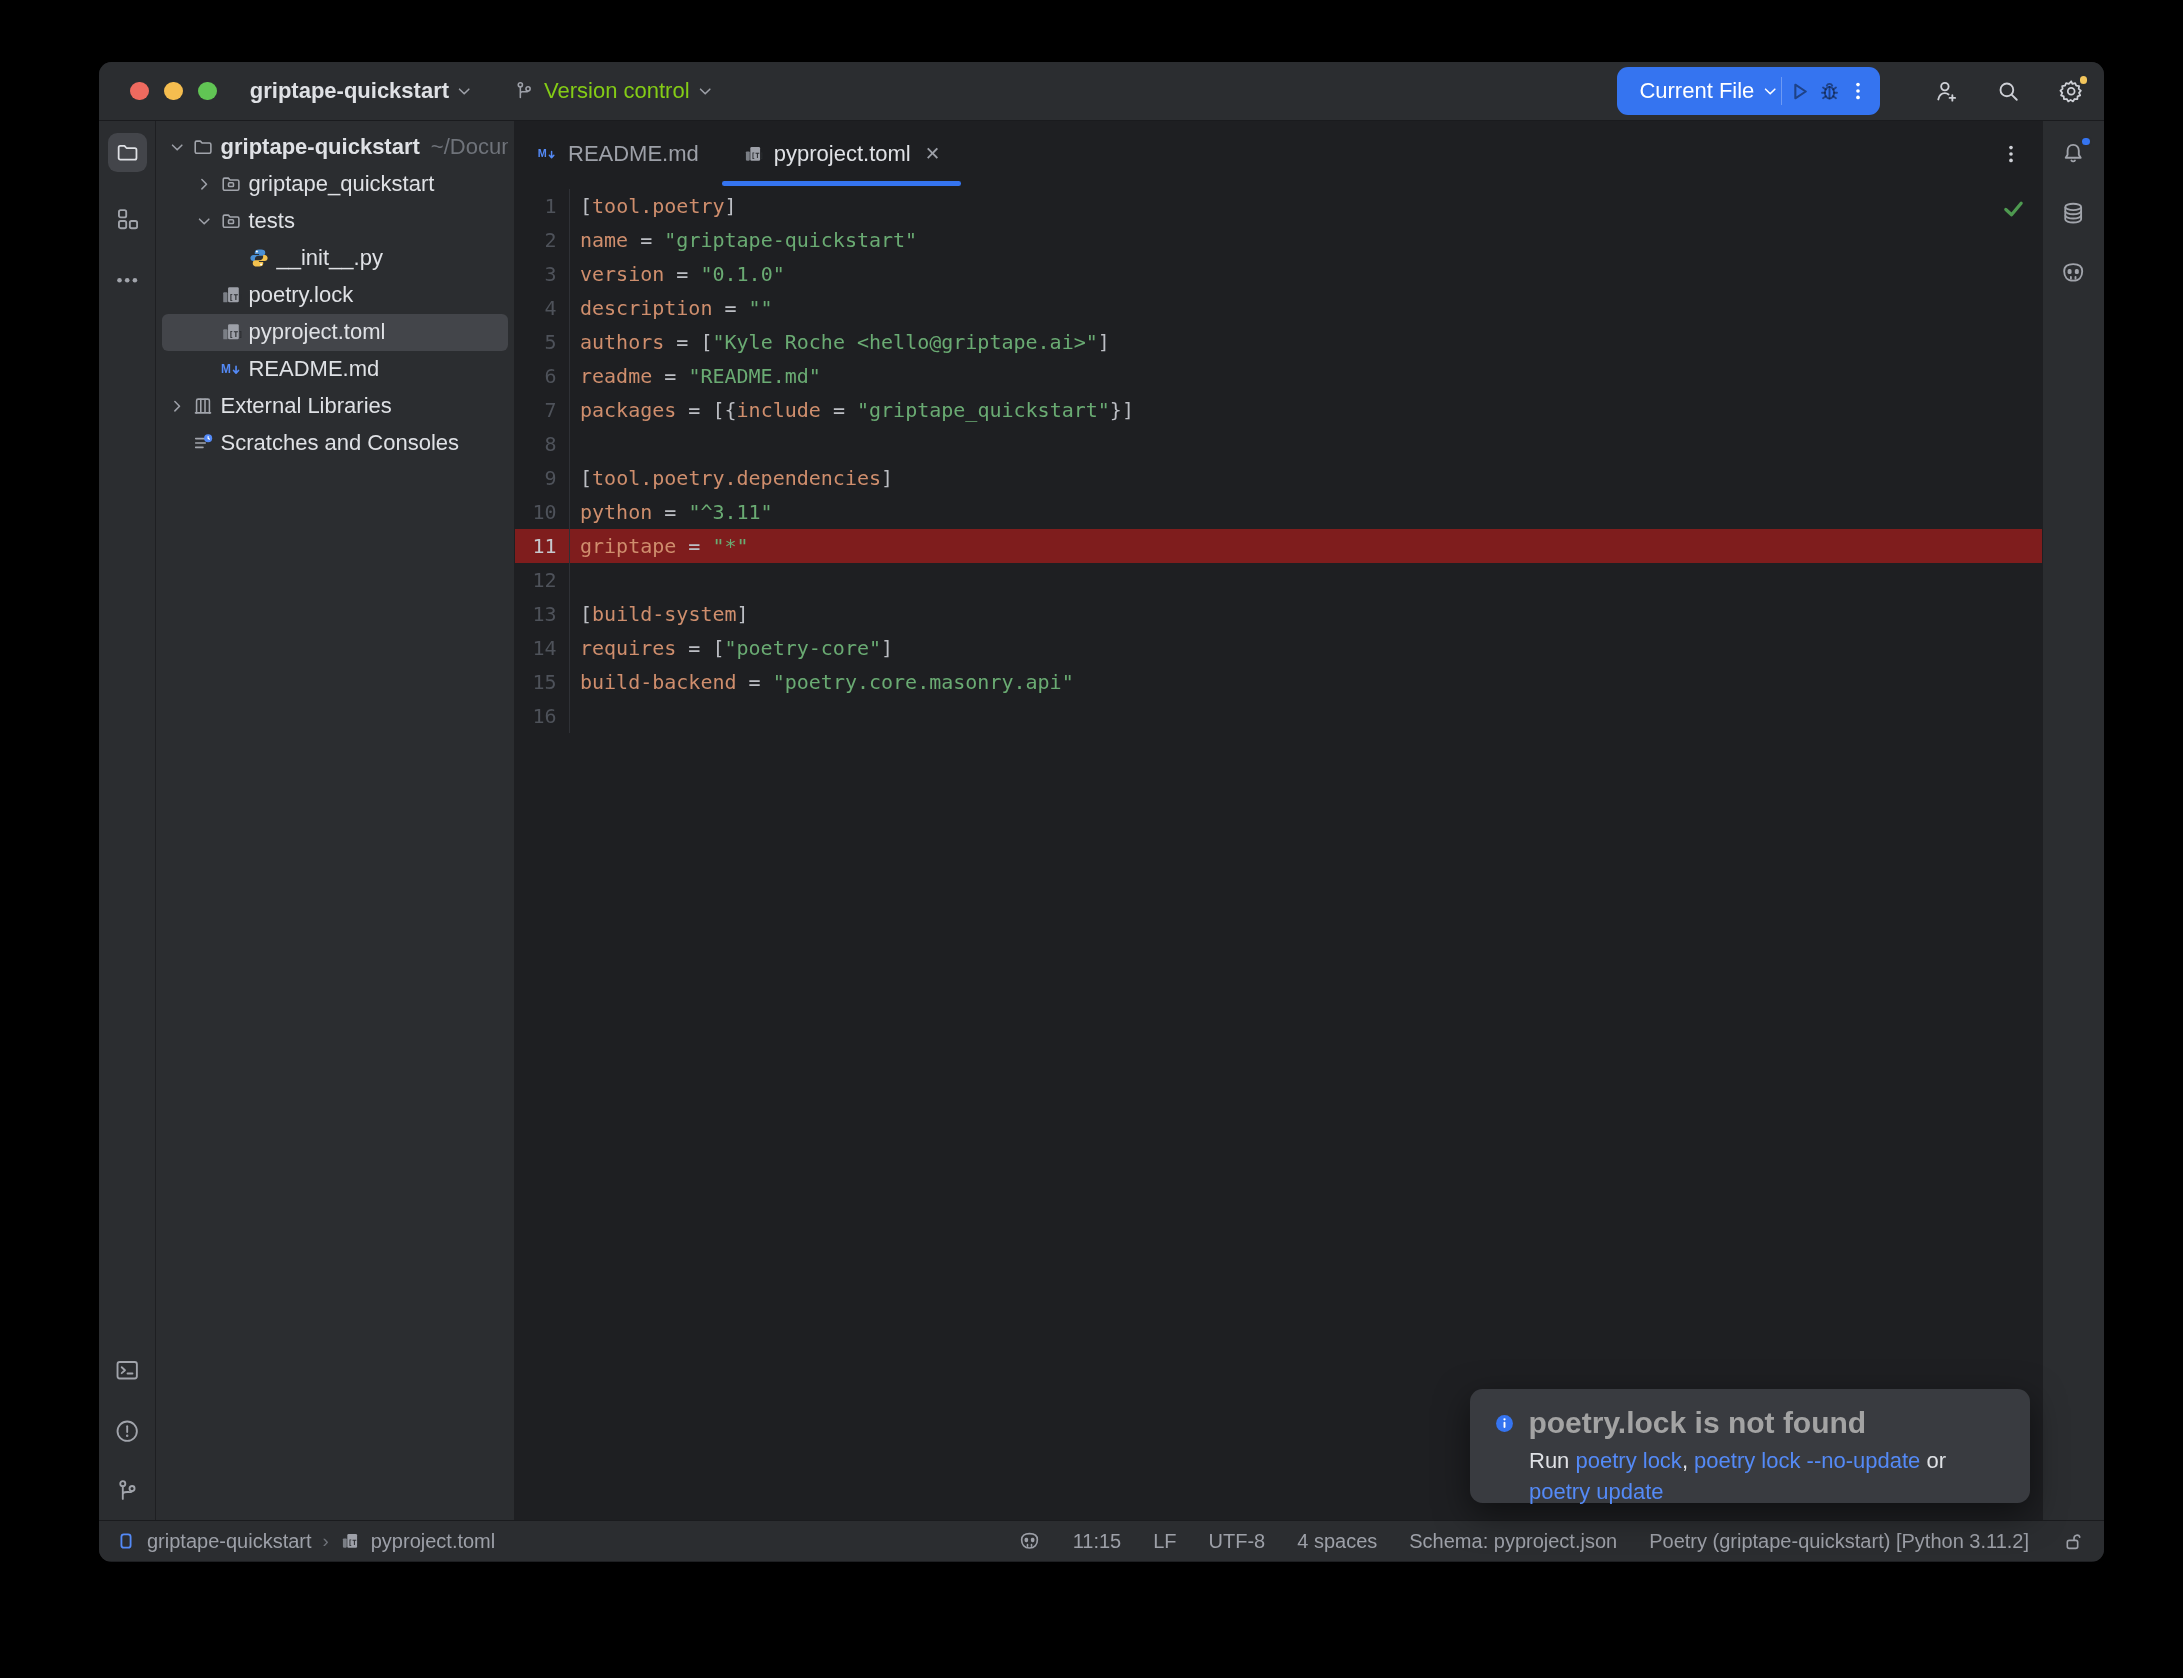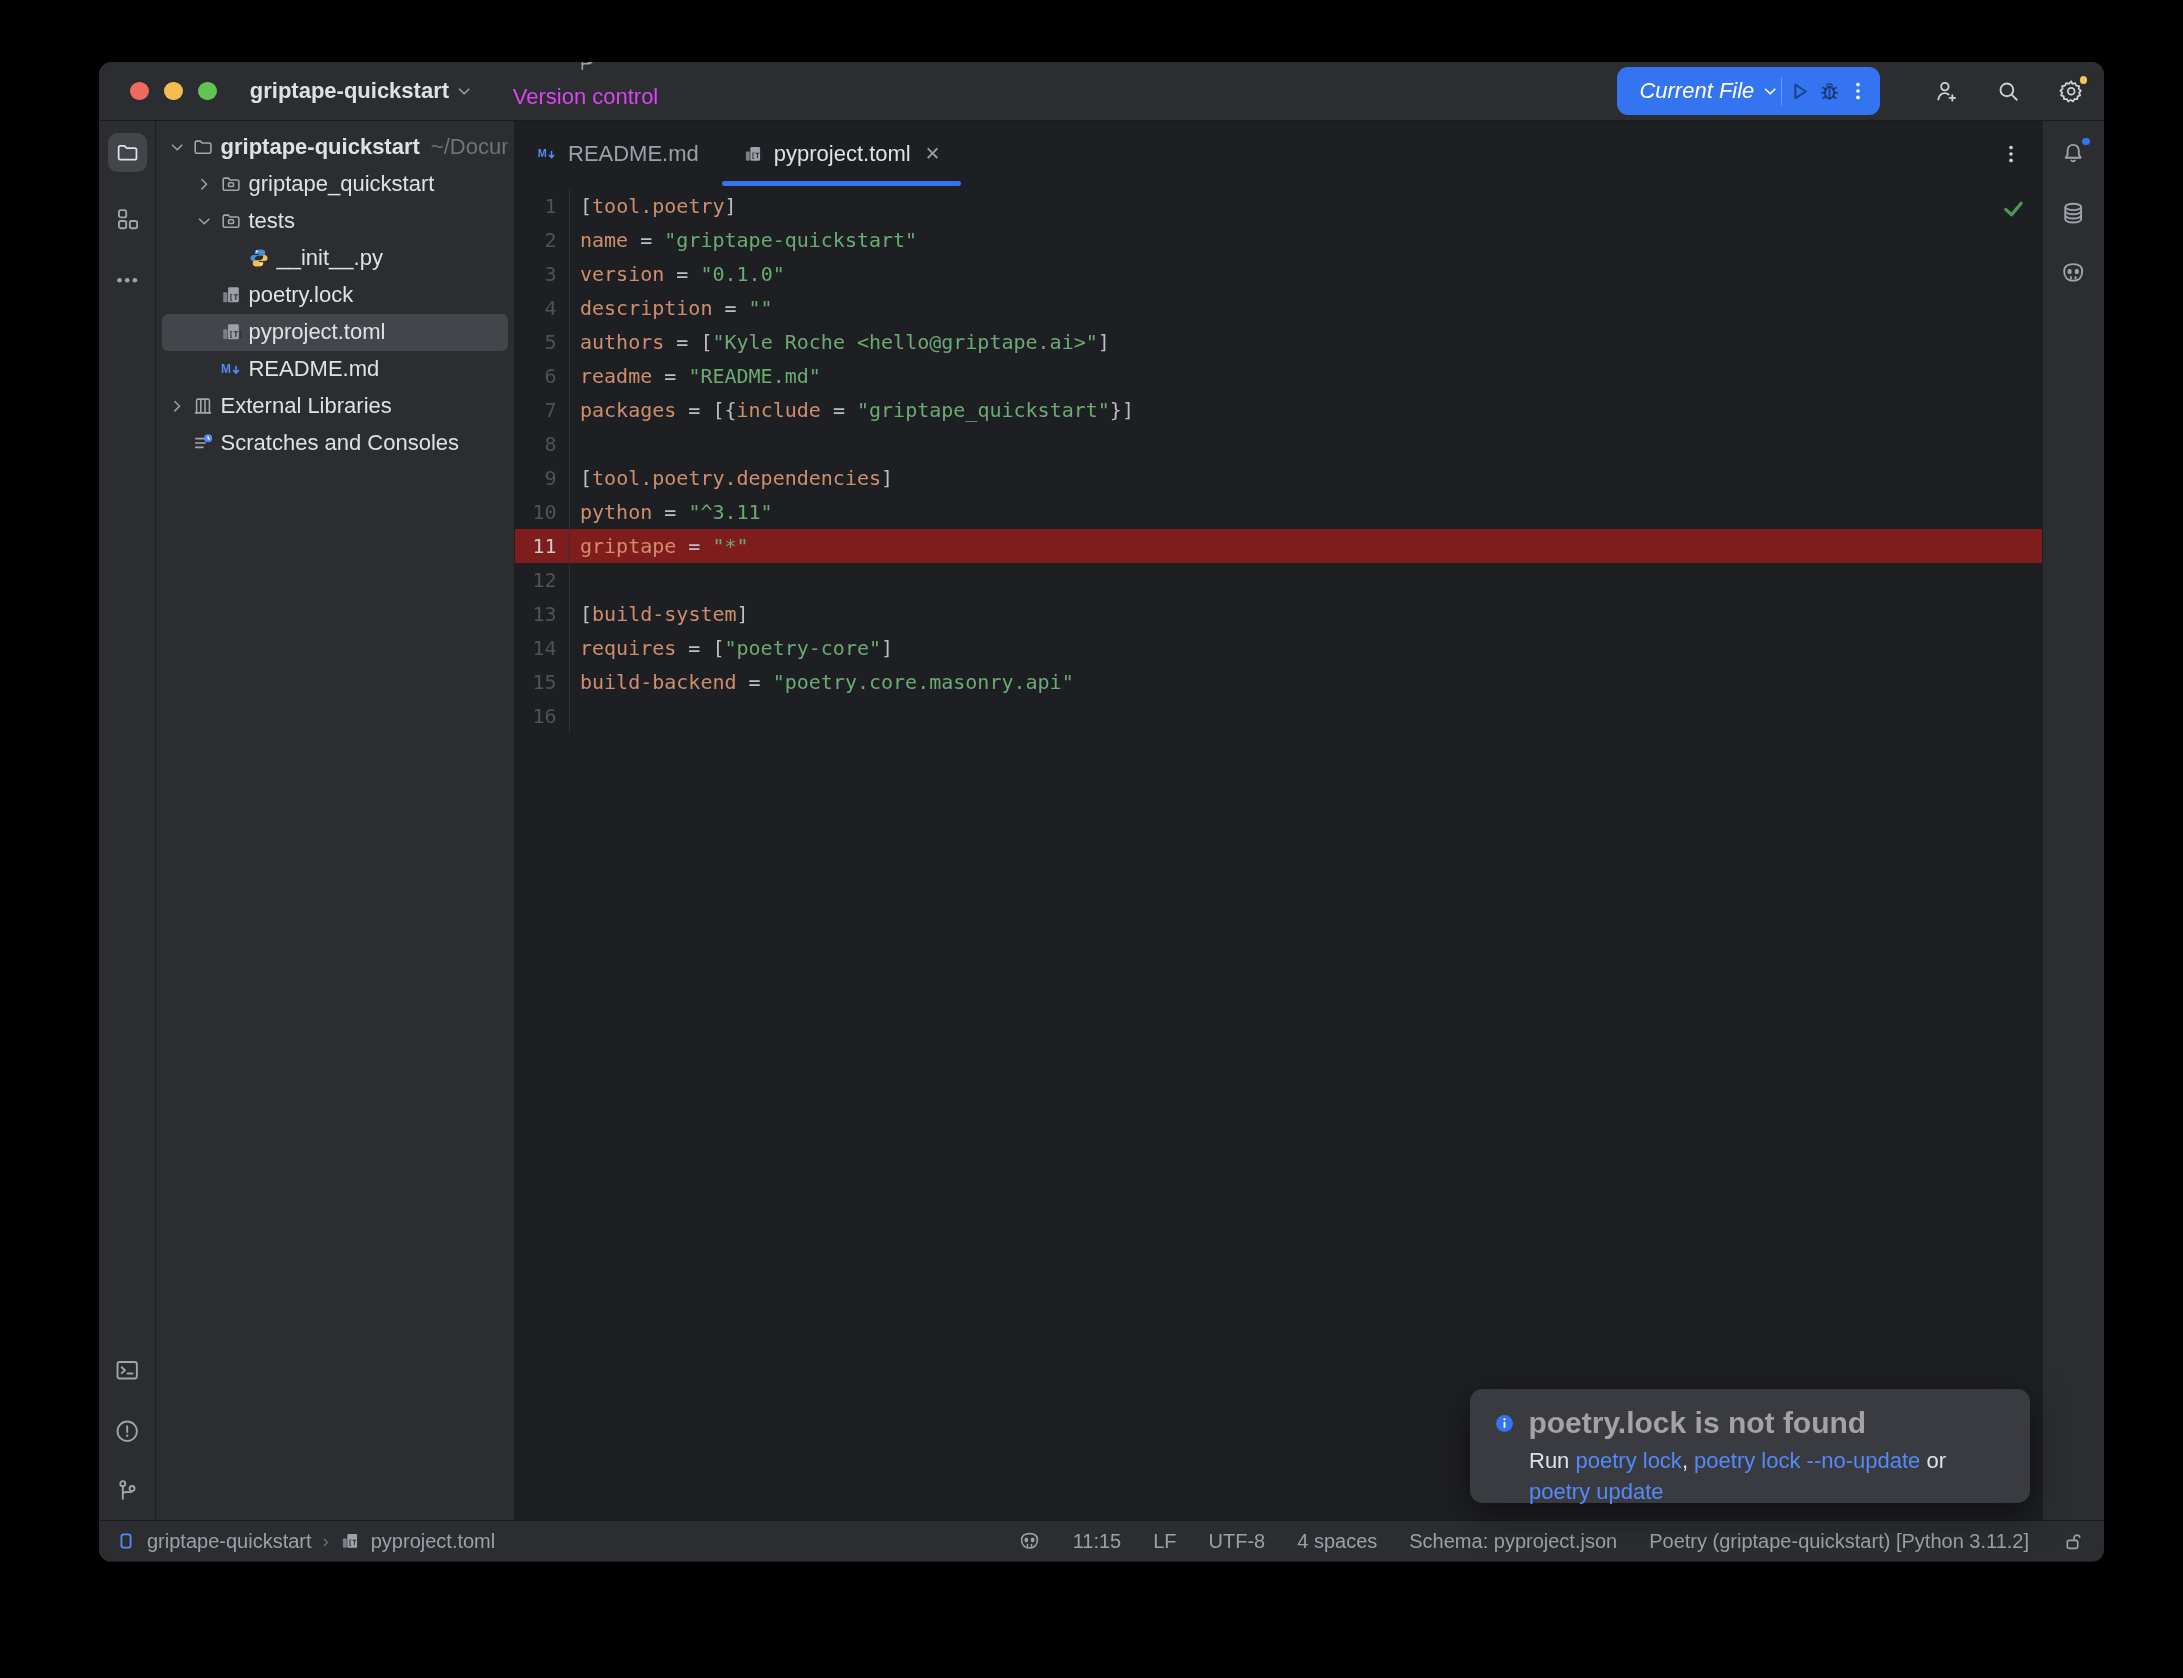--- a/index.html
+++ b/index.html
@@ -13,25 +13,25 @@
             box-shadow:0 23px 70px rgba(0,0,0,.65); }
 
   
   .titlebar { height:59px; background:#2b2d30; display:flex; align-items:center;
               border-bottom:0.8px solid #1a1b1e; }
   .traffic { display:flex; gap:15.5px; margin-left:31px; }
   .traffic span { width:18.6px; height:18.6px; border-radius:50%; }
   .tl-red{background:#ee6a5f;} .tl-yellow{background:#f5bd4f;} .tl-green{background:#61c554;}
   .tb-group { display:flex; align-items:center; gap:9.3px; color:#dfe1e5; font-size:22px; }
   .tb-project { margin-left:33px; font-weight:600; }
-  .tb-vc { margin-left:42px; color:#d946ef; font-weight:400;flex-direction:column; }
+  .tb-vc { margin-left:42px; color:#84cc16; font-weight:400; }
   .chev { color:#9da0a8; }
   .run-widget { margin-left:auto; height:48px; background:#3574f0; border-radius:11px;
                 display:flex; align-items:center; padding:0 11px 0 22px; gap:5px;
-                color:#fff; font-size:22px;font-style:italic; }
+                color:#fff; font-size:22px; }
   .rw-divider { width:0.8px; height:28px; background:rgba(255,255,255,.28); }
   .rw-icon { opacity:.95; }
   .tb-icons { display:flex; align-items:center; gap:36px; margin-left:53px; padding-right:20px; }
   .tb-icon { position:relative; color:#ced0d6; }
   .dot-badge { position:absolute; width:11.7px; height:11.7px; border-radius:50%;
                border:2.3px solid #2b2d30; }
   .badge-yellow { background:#f2c55c; top:-3.9px; right:-5.4px; }
   .badge-blue { background:#3574f0; top:-3.9px; right:-5.4px; }
 
   

